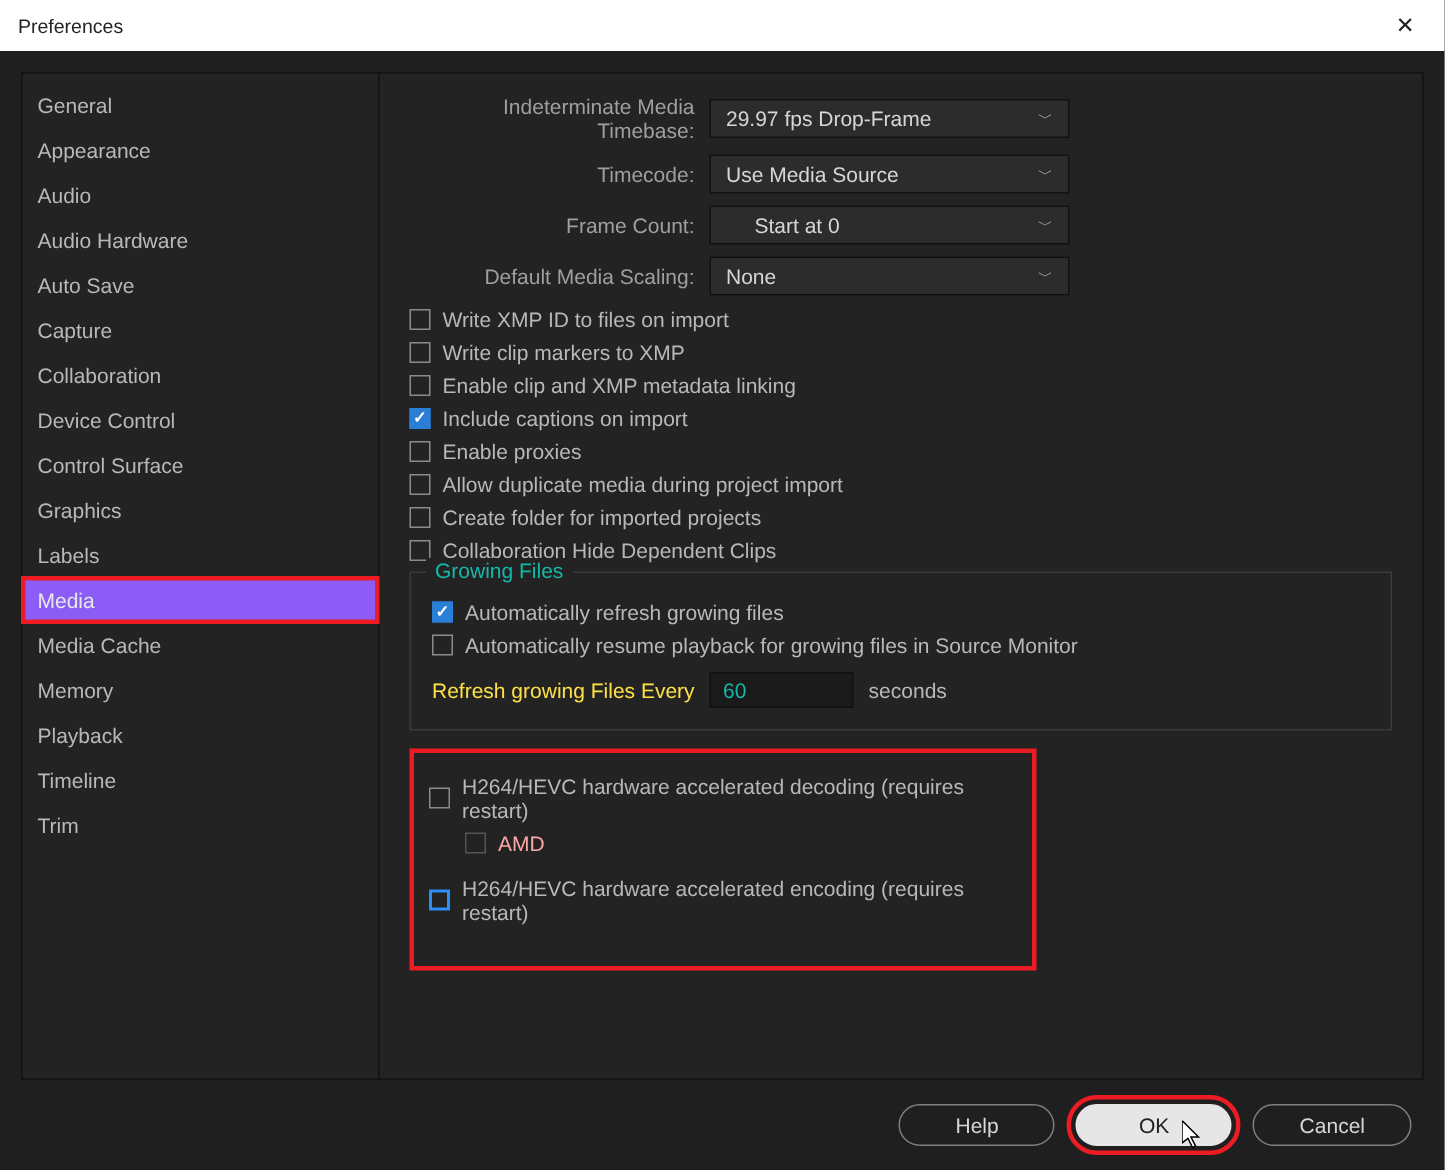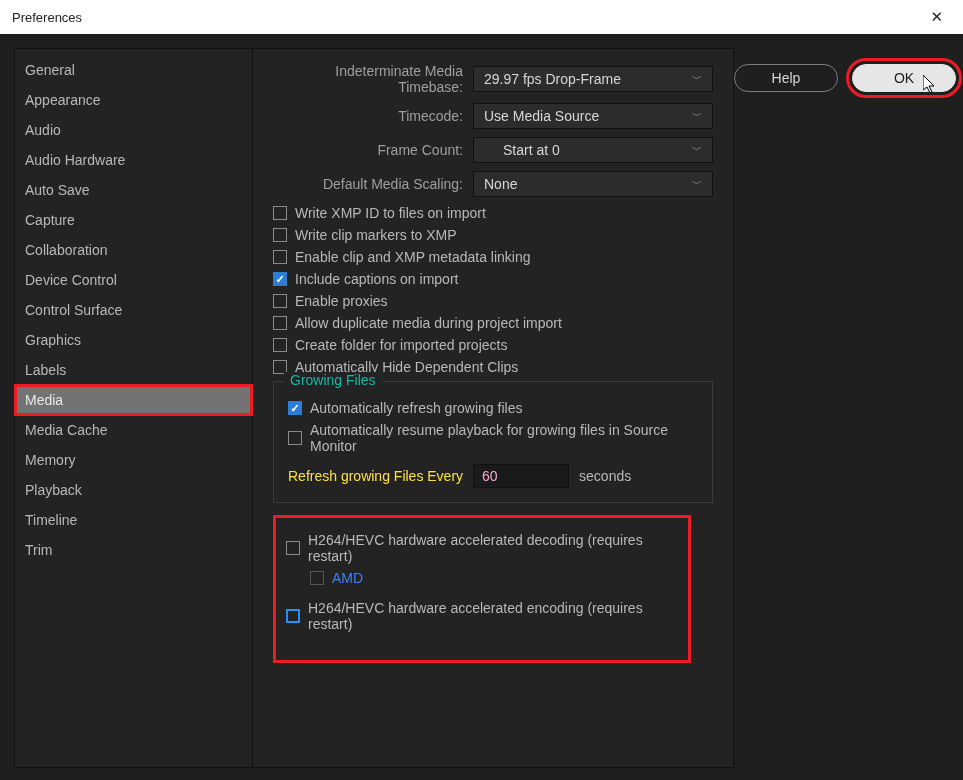--- a/index.html
+++ b/index.html
@@ -2,51 +2,51 @@
 <html><head>
 <meta charset="utf-8">
 <style>
   * { box-sizing: border-box; margin: 0; padding: 0; font-family: "Segoe UI", Arial, sans-serif; }
   body { background: #fff; width: 963px; height: 780px; overflow: hidden; }
 
   .titlebar { height: 34px; display: flex; align-items: center; justify-content: space-between; padding: 0 12px; background: #fff; }
   .titlebar .title { font-size: 13px; color: #222; }
   .titlebar .close { font-size: 15px; color: #222; cursor: pointer; padding: 4px 8px; font-family: Arial, sans-serif; }
 
-  .body { background: #1f1f1f; height: 746px; padding: 14px 14px 12px 14px; display: flex; }
+  .body { background: #1f1f1f; height: 746px; padding: 14px 14px 12px 14px; display: flex; flex-direction: column; }
   .main { display: flex; flex: 1; background: #232323; border: 1px solid #111; }
 
   .sidebar { width: 238px; border-right: 1px solid #111; padding: 6px 0; }
   .sidebar-item { padding: 4px 10px; font-size: 14px; color: #b8b8b8; cursor: pointer; line-height: 22px; }
-  .sidebar-item.selected { background: #737373; color: #e8e8e8; }
+  .sidebar-item.selected { background: #8b5cf6; color: #e8e8e8; }
   .sidebar-item.hl { outline: 3px solid #ed1c24; outline-offset: -2px; }
 
   .content { flex: 1; padding: 14px 20px 10px 20px; color: #b8b8b8; font-size: 14px; position: relative; }
 
   .form-row { display: flex; align-items: center; margin-bottom: 8px; }
   .form-label { width: 200px; text-align: right; padding-right: 10px; color: #9f9f9f; font-size: 14px; }
   .dropdown { flex: 0 0 240px; background: #2c2c2c; border: 1px solid #111; height: 26px; display: flex; align-items: center; justify-content: space-between; padding: 0 10px; color: #d6d6d6; cursor: pointer; font-size: 14px; }
   .dropdown .chev { font-size: 10px; color: #a3a3a3; }
   .dropdown.narrow { flex: 0 0 240px; padding-left: 29px; }
 
   .check-row { display: flex; align-items: center; margin: 6px 0 6px 0; padding-left: 0; }
   .check-row.indent { padding-left: 24px; }
   .checkbox { width: 14px; height: 14px; border: 1px solid #8b8b8b; margin-right: 8px; display: flex; align-items: center; justify-content: center; flex-shrink: 0; cursor: pointer; }
   .checkbox.checked { background: #2b7ed6; border-color: #2b7ed6; }
   .checkbox.checked::after { content: "✓"; color: #fff; font-size: 11px; line-height: 1; font-weight: bold; }
   .checkbox.blue { border: 2px solid #2b8ff5; width: 14px; height: 14px; }
   .checkbox.disabled { border-color: #555; }
   .check-label { color: #b8b8b8; font-size: 14px; }
-  .check-label.disabled { color: #3b82f6; }
+  .check-label.disabled { color: #fca5a5; }
 
   .group-box { border: 1px solid #3a3a3a; padding: 12px 14px 14px 14px; margin-top: 6px; position: relative; }
   .group-title { position: absolute; top: -10px; left: 10px; background: #232323; padding: 0 6px; font-size: 14px; color: #14b8a6; }
   .inline-row { display: flex; align-items: center; margin-top: 10px; }
   .inline-row .lbl { margin-right: 10px; font-size: 14px; color: #fde047; }
-  .inline-row .num-input { width: 96px; background: #1a1a1a; border: 1px solid #111; height: 24px; color: #f9a8d4; padding: 0 8px; font-size: 14px; }
+  .inline-row .num-input { width: 96px; background: #1a1a1a; border: 1px solid #111; height: 24px; color: #14b8a6; padding: 0 8px; font-size: 14px; }
   .inline-row .suffix { margin-left: 10px; font-size: 14px; color: #b8b8b8; }
 
   .hl-box { border: 3px solid #ed1c24; padding: 14px 10px 22px 10px; margin-top: 12px; width: 418px; }
 
   .footer { height: 48px; display: flex; justify-content: flex-end; align-items: center; gap: 14px; padding-right: 8px; padding-top: 12px; }
   .btn { height: 28px; border-radius: 14px; border: 1.5px solid #7e7e7e; background: transparent; color: #d6d6d6; font-size: 14px; padding: 0 30px; cursor: pointer; display: flex; align-items: center; justify-content: center; min-width: 104px; }
   .btn.primary { background: #e6e6e6; color: #222; border-color: #e6e6e6; position: relative; }
   .btn.primary.hl { outline: 3px solid #ed1c24; outline-offset: 3px; }
   .cursor { position: absolute; pointer-events: none; }
 </style>
@@ -138,21 +138,21 @@
       <div class="check-row">
         <span class="checkbox"></span>
         <span class="check-label">Allow duplicate media during project import</span>
       </div>
       <div class="check-row">
         <span class="checkbox"></span>
         <span class="check-label">Create folder for imported projects</span>
       </div>
       <div class="check-row">
         <span class="checkbox"></span>
-        <span class="check-label">Automatically Hide Dependent Clips</span>
+        <span class="check-label">Collaboration Hide Dependent Clips</span>
       </div>
 
       <div class="group-box">
         <span class="group-title">Growing Files</span>
         <div class="check-row">
           <span class="checkbox checked"></span>
           <span class="check-label">Automatically refresh growing files</span>
         </div>
         <div class="check-row">
           <span class="checkbox"></span>

